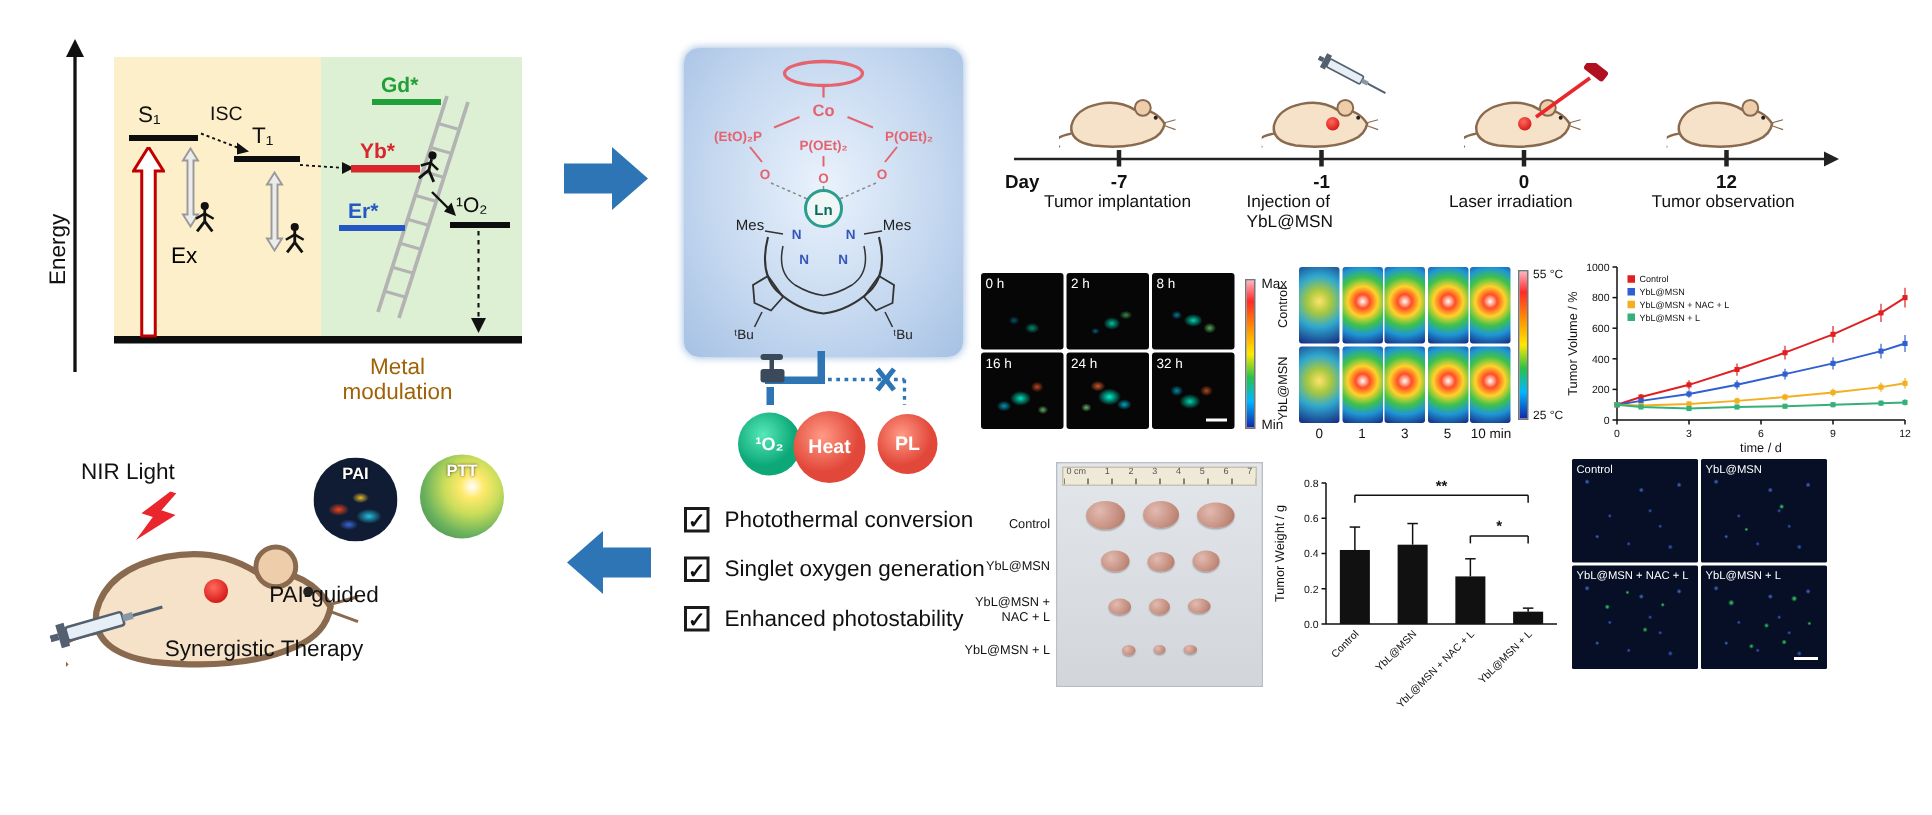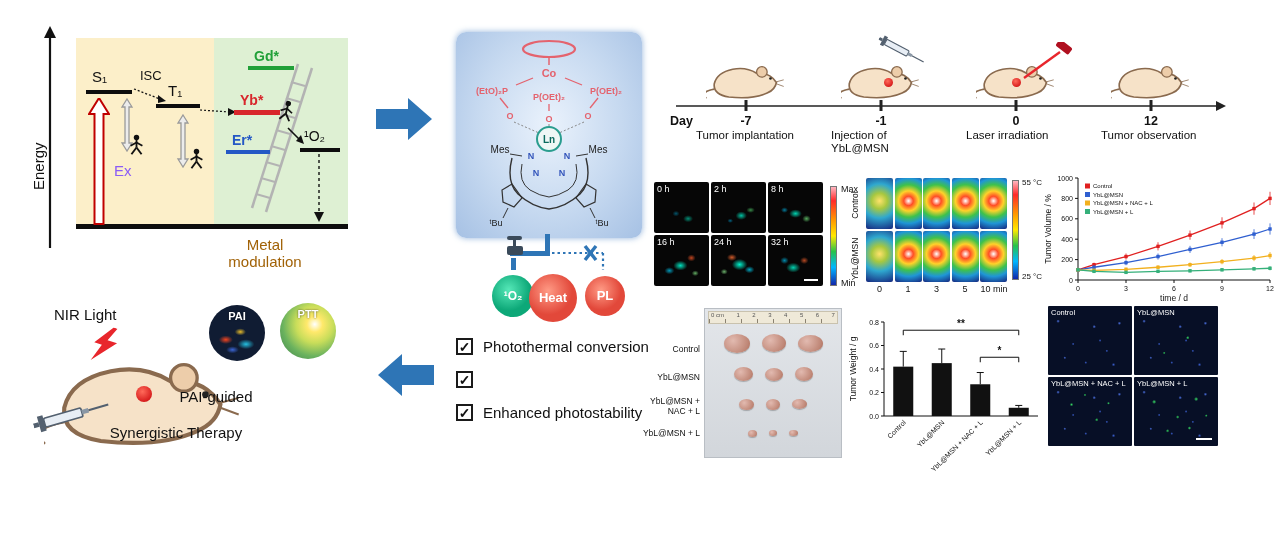--- a/index.html
+++ b/index.html
@@ -155,21 +155,21 @@
     <svg class="abs" style="left:104px;top:72px" width="38" height="22">
       <line x1="2" y1="5" x2="28" y2="15" stroke="#111" stroke-width="1.3" stroke-dasharray="2,2"></line>
       <polygon points="34,17 26,11 26,19" fill="#111"></polygon>
     </svg>
     <div class="lvl" style="left:128px;top:92px;width:44px;background:#0d0d0d"></div>
     <div class="lvl-lab" style="left:140px;top:70px;font-weight:normal;font-size:15px">T₁</div>
 
     <svg class="abs" style="left:60px;top:86px" width="22" height="128">
       <polygon points="11,0 21,16 15.5,16 15.5,126 6.5,126 6.5,16 1,16" fill="#fff" stroke="#c00000" stroke-width="2"></polygon>
     </svg>
-    <div class="abs" style="left:86px;top:150px;color:#8b5cf6;font-size:15px">Ex</div>
+    <div class="abs" style="left:86px;top:150px;color:#000000;font-size:15px">Ex</div>
 
     <svg class="abs" style="left:92px;top:86px" width="14" height="54">
       <path d="M7,1 L12,9 H9 V45 H12 L7,53 L2,45 H5 V9 H2 Z" fill="#ececec" stroke="#9a9a9a" stroke-width="1.3"></path>
     </svg>
     <svg class="abs" style="left:148px;top:102px" width="14" height="54">
       <path d="M7,1 L12,9 H9 V45 H12 L7,53 L2,45 H5 V9 H2 Z" fill="#ececec" stroke="#9a9a9a" stroke-width="1.3"></path>
     </svg>
     <svg class="abs" style="left:100px;top:122px" width="17" height="22">
         <use href="#sym-person"></use>
       </svg>
@@ -299,20 +299,21 @@
     <text x="150" y="66" class="bubble-label" style="font-size:13px" text-anchor="middle">PL</text>
   </svg>
 
   <section class="abs" style="left:456px;top:338px;width:240px;height:110px">
     <div class="check-row" style="top:0">
       <div class="checkbox">✓</div>
       <div class="check-label">Photothermal conversion</div>
     </div>
     <div class="check-row" style="top:33px">
       <div class="checkbox">✓</div>
+      <div class="check-label">Singlet oxygen generation</div>
     </div>
     <div class="check-row" style="top:66px">
       <div class="checkbox">✓</div>
       <div class="check-label">Enhanced photostability</div>
     </div>
   </section>
 
   <section class="abs" style="left:36px;top:300px;width:352px;height:170px">
     <div class="abs" style="left:18px;top:6px;font-size:15px">NIR Light</div>
     <svg class="abs" style="left:56px;top:26px;transform:rotate(18deg)" width="28" height="38">

